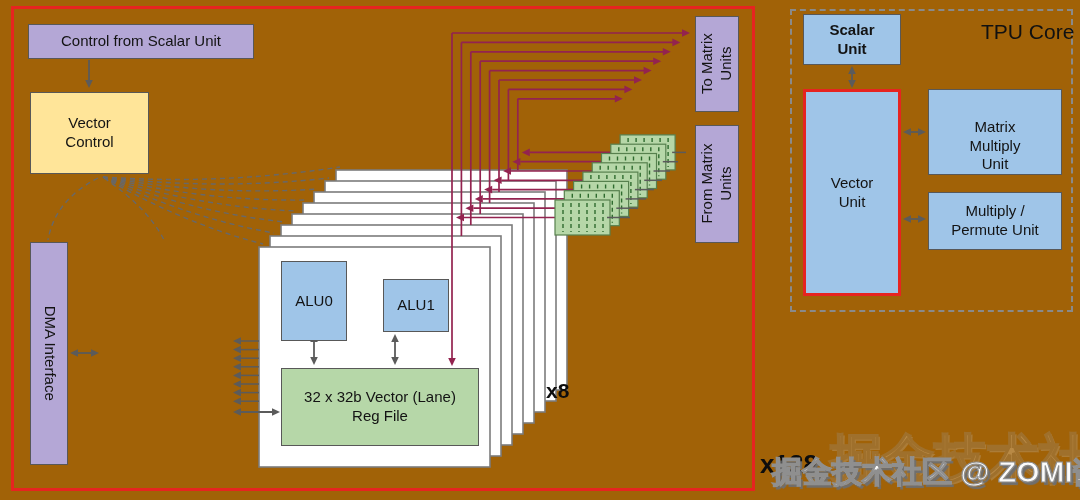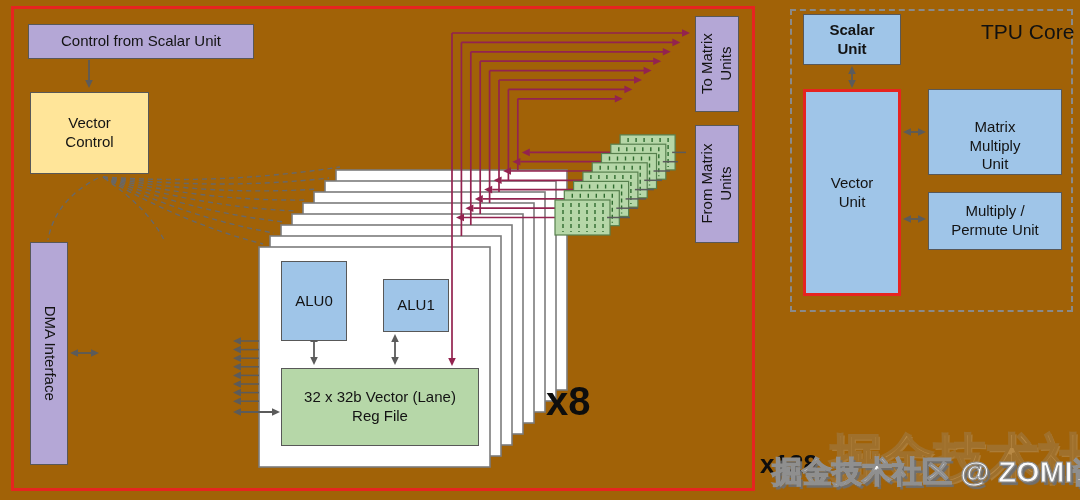--- a/index.html
+++ b/index.html
@@ -247,21 +247,21 @@
   <div class="box purple" style="left:695px;top:16px;width:44px;height:96px;">
     <div class="vtext rotm90" style="width:96px;">To Matrix
 Units</div>
   </div>
 
   <div class="box purple" style="left:695px;top:125px;width:44px;height:118px;">
     <div class="vtext rotm90" style="width:118px;">From Matrix
 Units</div>
   </div>
 
-  <div class="biglabel" style="left:546px;top:379px;font-size:40px;">x8</div>
+  <div class="biglabel" style="left:546px;top:379px;font-size:21px;">x8</div>
 
   <div class="biglabel" style="left:760px;top:449px;font-size:26px;">x128</div>
 
   <div id="tpu-panel" style="left:790px;top:9px;width:283px;height:303px;"></div>
 
   <div id="tpu-title" style="left:981px;top:20px;">TPU Core</div>
 
   <div class="box bluebg" style="left:803px;top:14px;width:98px;height:51px;font-weight:bold;">
     <span>Scalar
 Unit</span>

